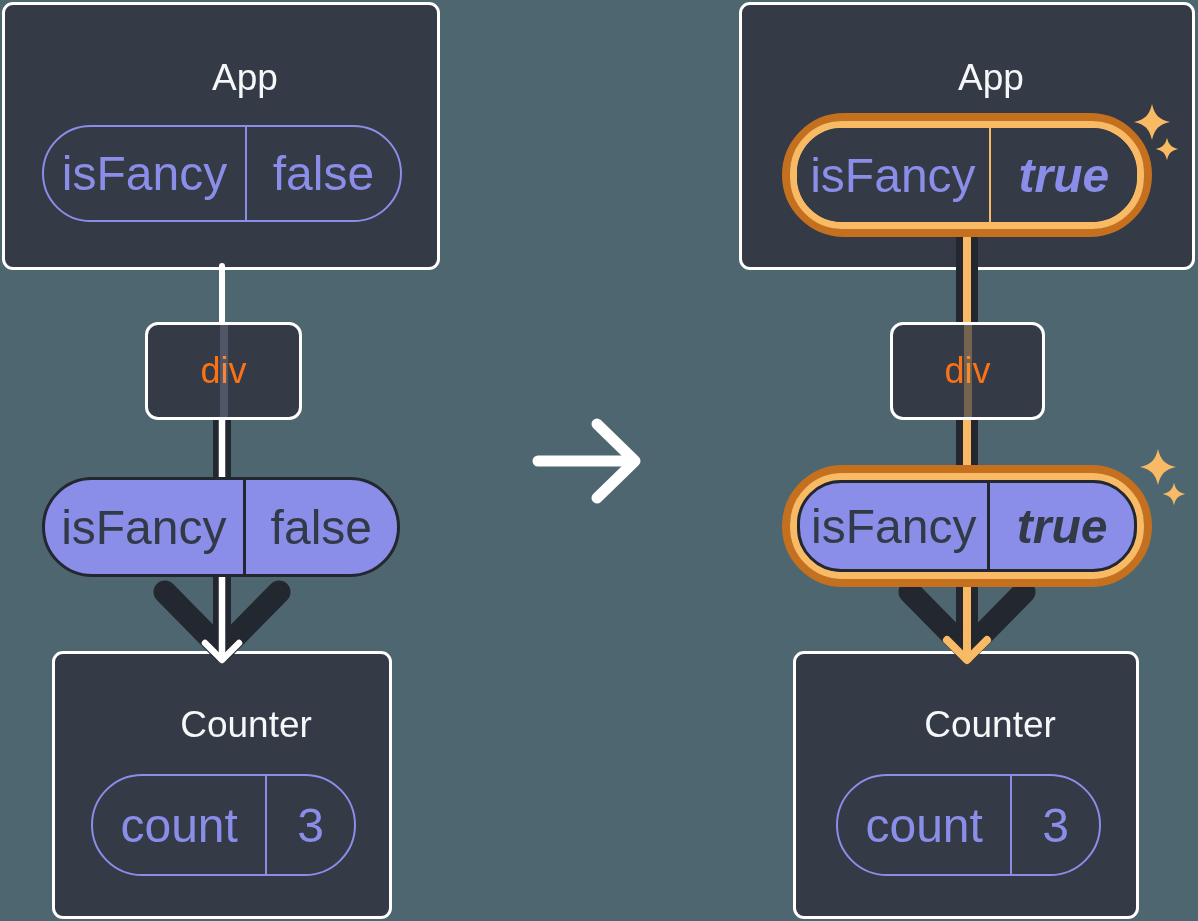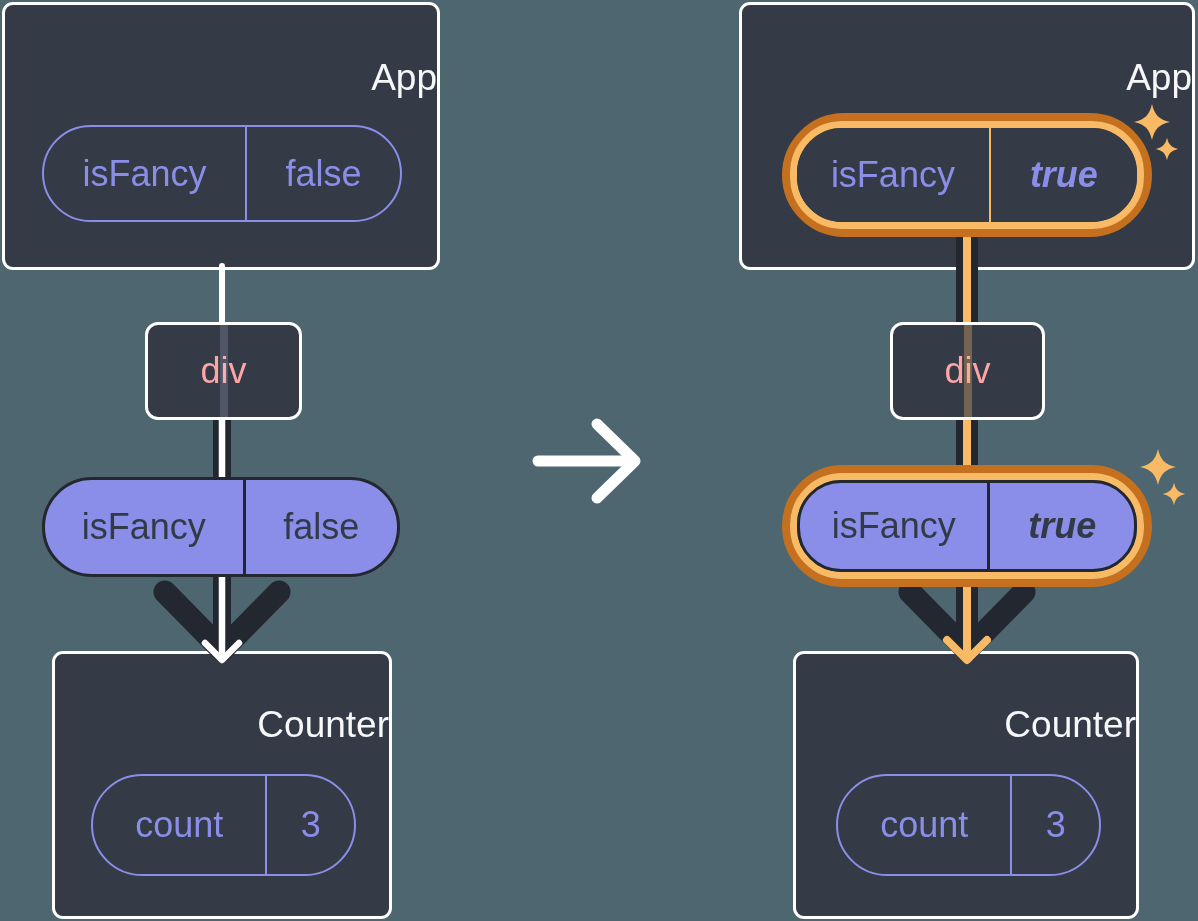--- a/index.html
+++ b/index.html
@@ -5,35 +5,35 @@
   html,body{margin:0;padding:0;background:#4E6670;}
   .stage{
     position:relative;width:1198px;height:921px;background:#4E6670;
     font-family:"Liberation Sans",sans-serif;overflow:hidden;
   }
   .cbox{
     position:absolute;background:#343A46;border:3px solid #FFFFFF;
     border-radius:11px;box-sizing:border-box;
   }
   .cbox .title{
-    position:absolute;left:0;right:0;text-align:right;color:#F6F7F9;
+    position:absolute;left:0;right:0;text-align:center;color:#F6F7F9;
     font-size:37px;font-weight:500;padding-left:48px;
   }
   .divbox{
     position:absolute;background:#343A46;border:3px solid #FFFFFF;
     border-radius:13px;box-sizing:border-box;display:flex;align-items:center;
-    justify-content:center;color:#fca5a5;font-size:36px;font-weight:500;
+    justify-content:center;color:#f97316;font-size:36px;font-weight:500;
   }
   .stripe{position:absolute;top:0;bottom:0;left:50%;width:8px;margin-left:-4px;}
   .stripe.white{background:rgba(222,228,255,0.17);}
   .stripe.orange{background:rgba(248,186,100,0.32);}
   .pill{position:absolute;display:flex;box-sizing:border-box;border-radius:60px;}
   .pill .cell{
     display:flex;align-items:center;justify-content:center;
-    font-size:36px;box-sizing:border-box;
+    font-size:48px;box-sizing:border-box;
   }
   .pill .cell.name{width:57%;}
   .pill .cell.value{width:43%;}
   .pill.outline{border:2.5px solid #8A8EE8;color:#8A8EE8;background:transparent;}
   .pill.outline .cell.name{border-right:2.5px solid #8A8EE8;}
   .pill.filled{background:#8A8EE8;border:3px solid #23272F;color:#333A47;}
   .pill.filled .cell.name{border-right:3px solid #23272F;}
   .pill.darkfill{background:#343A46;color:#8A8EE8;width:100%;height:100%;position:relative;}
   .pill.darkfill .cell.name{border-right:2.5px solid #F8BA64;}
   .pill.purplefill{background:#8A8EE8;border:3px solid #23272F;color:#333A47;width:100%;height:100%;position:relative;}

